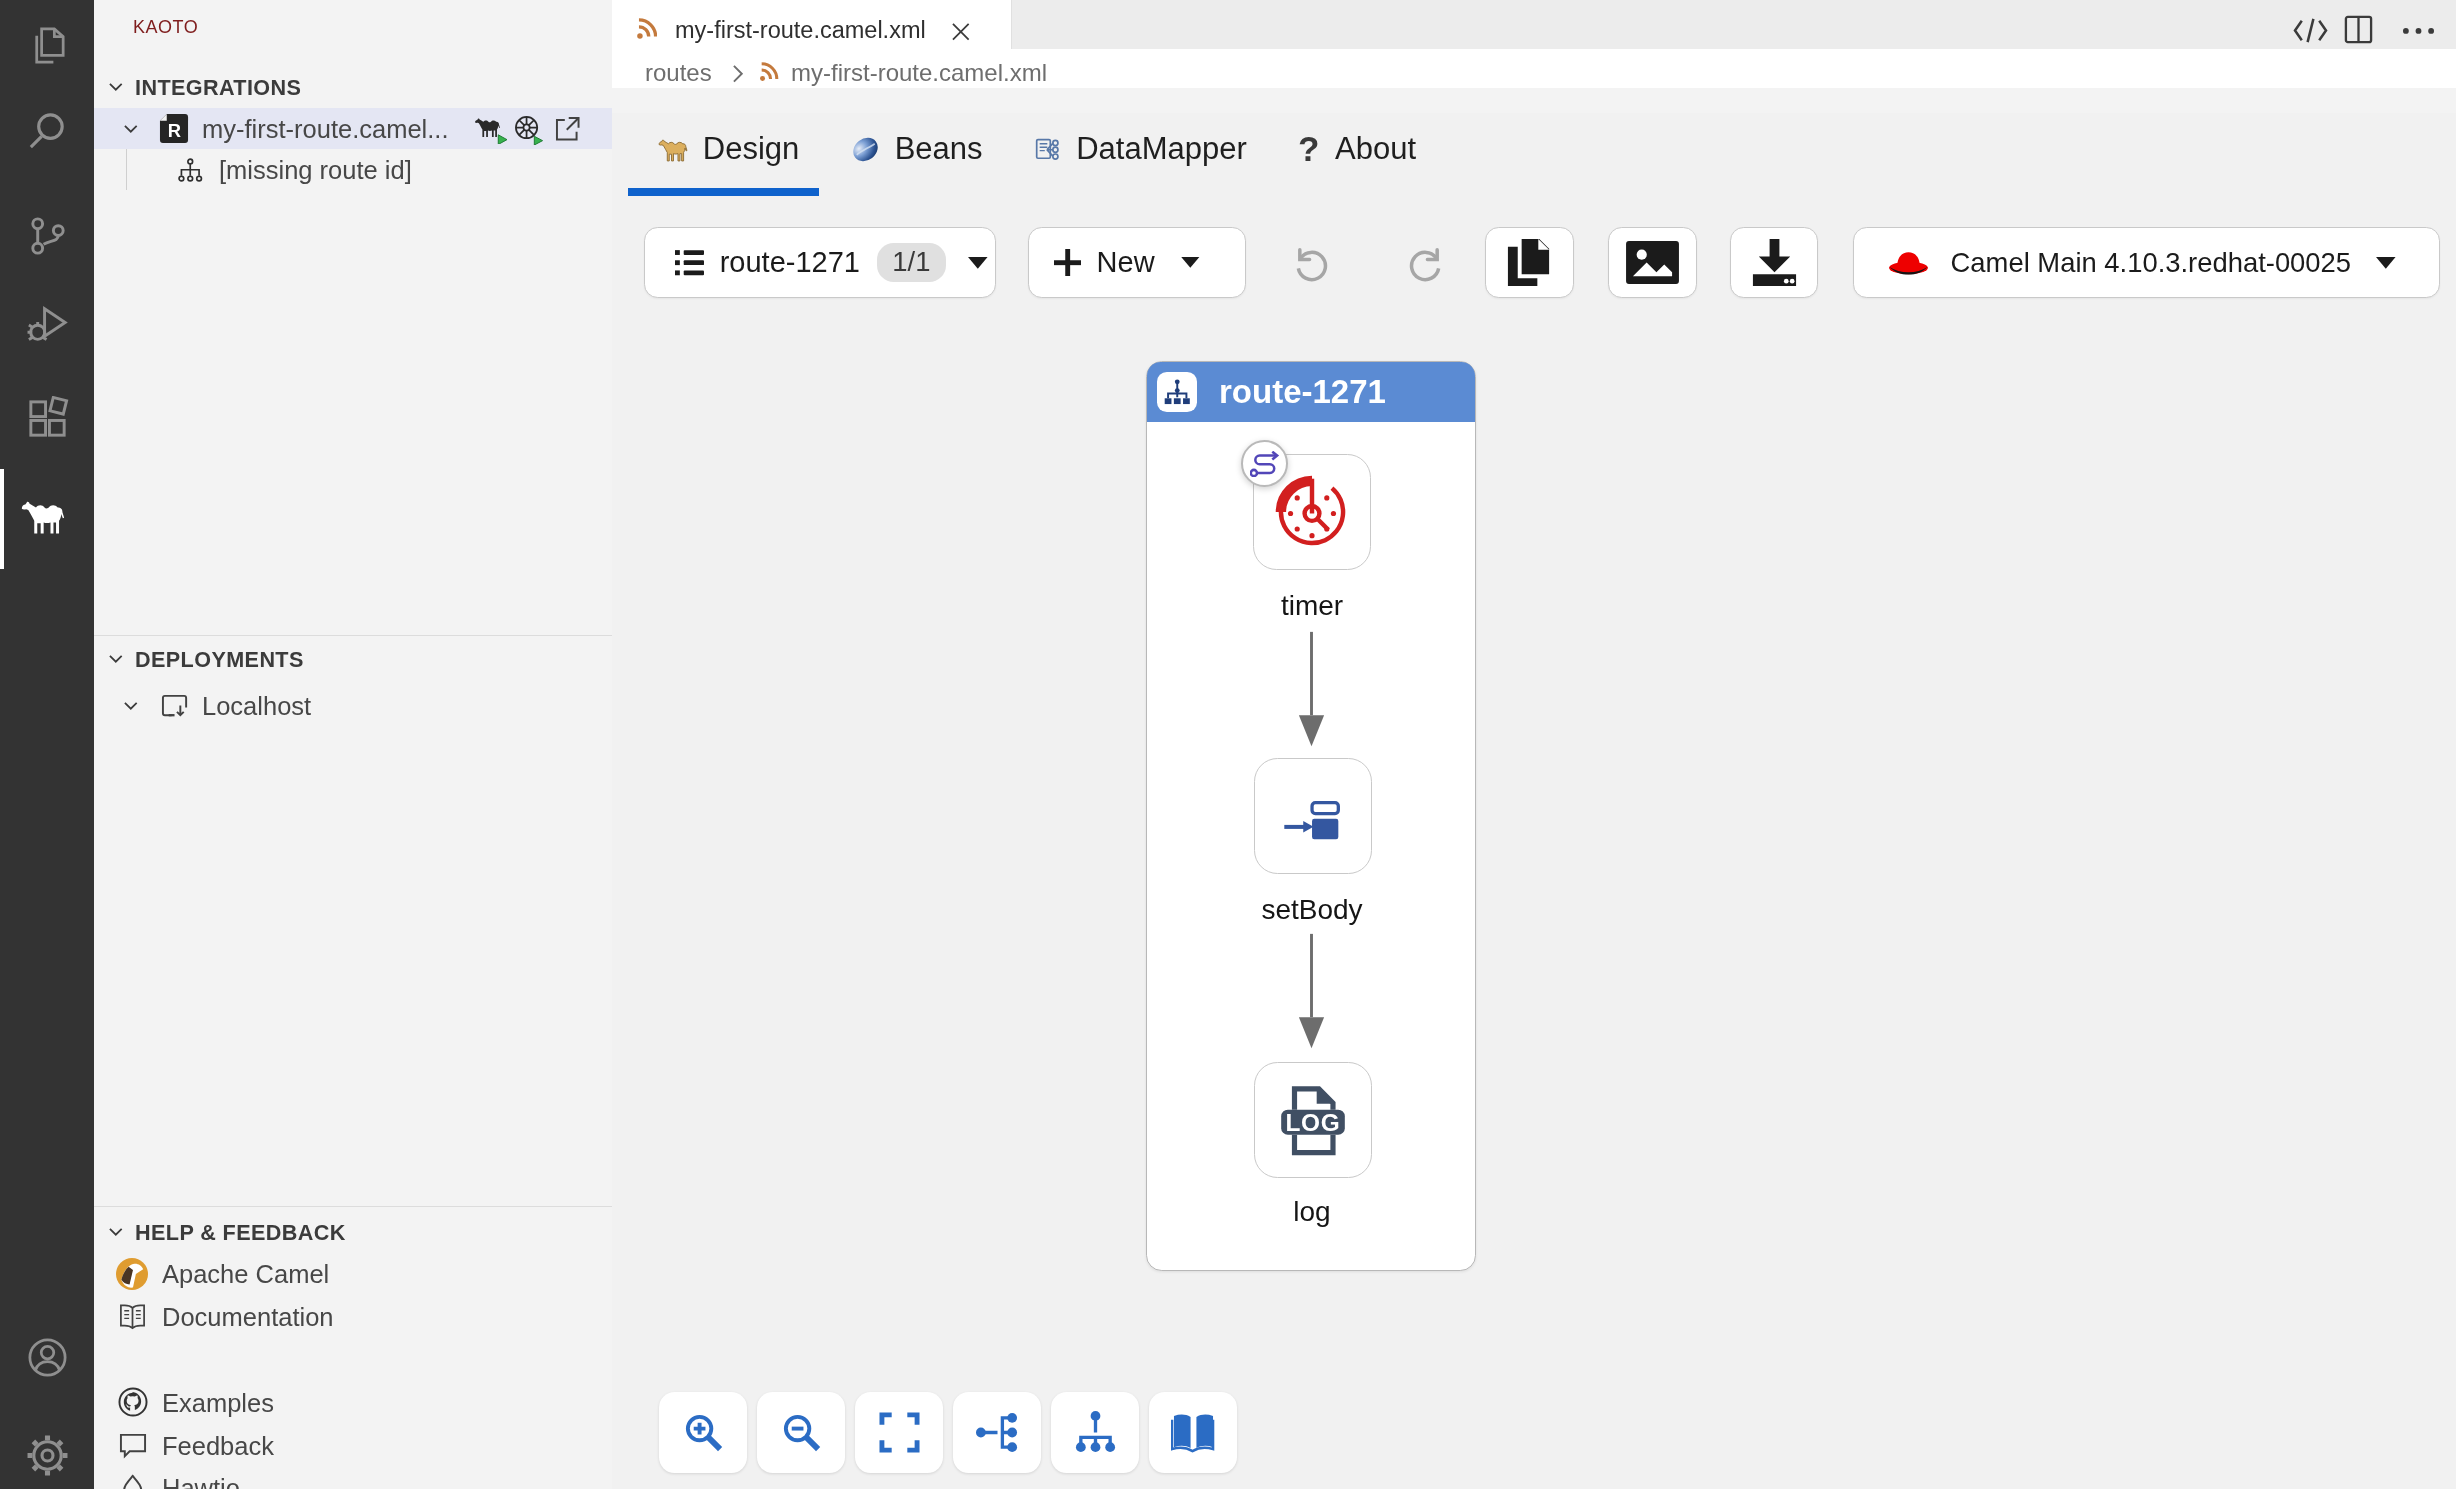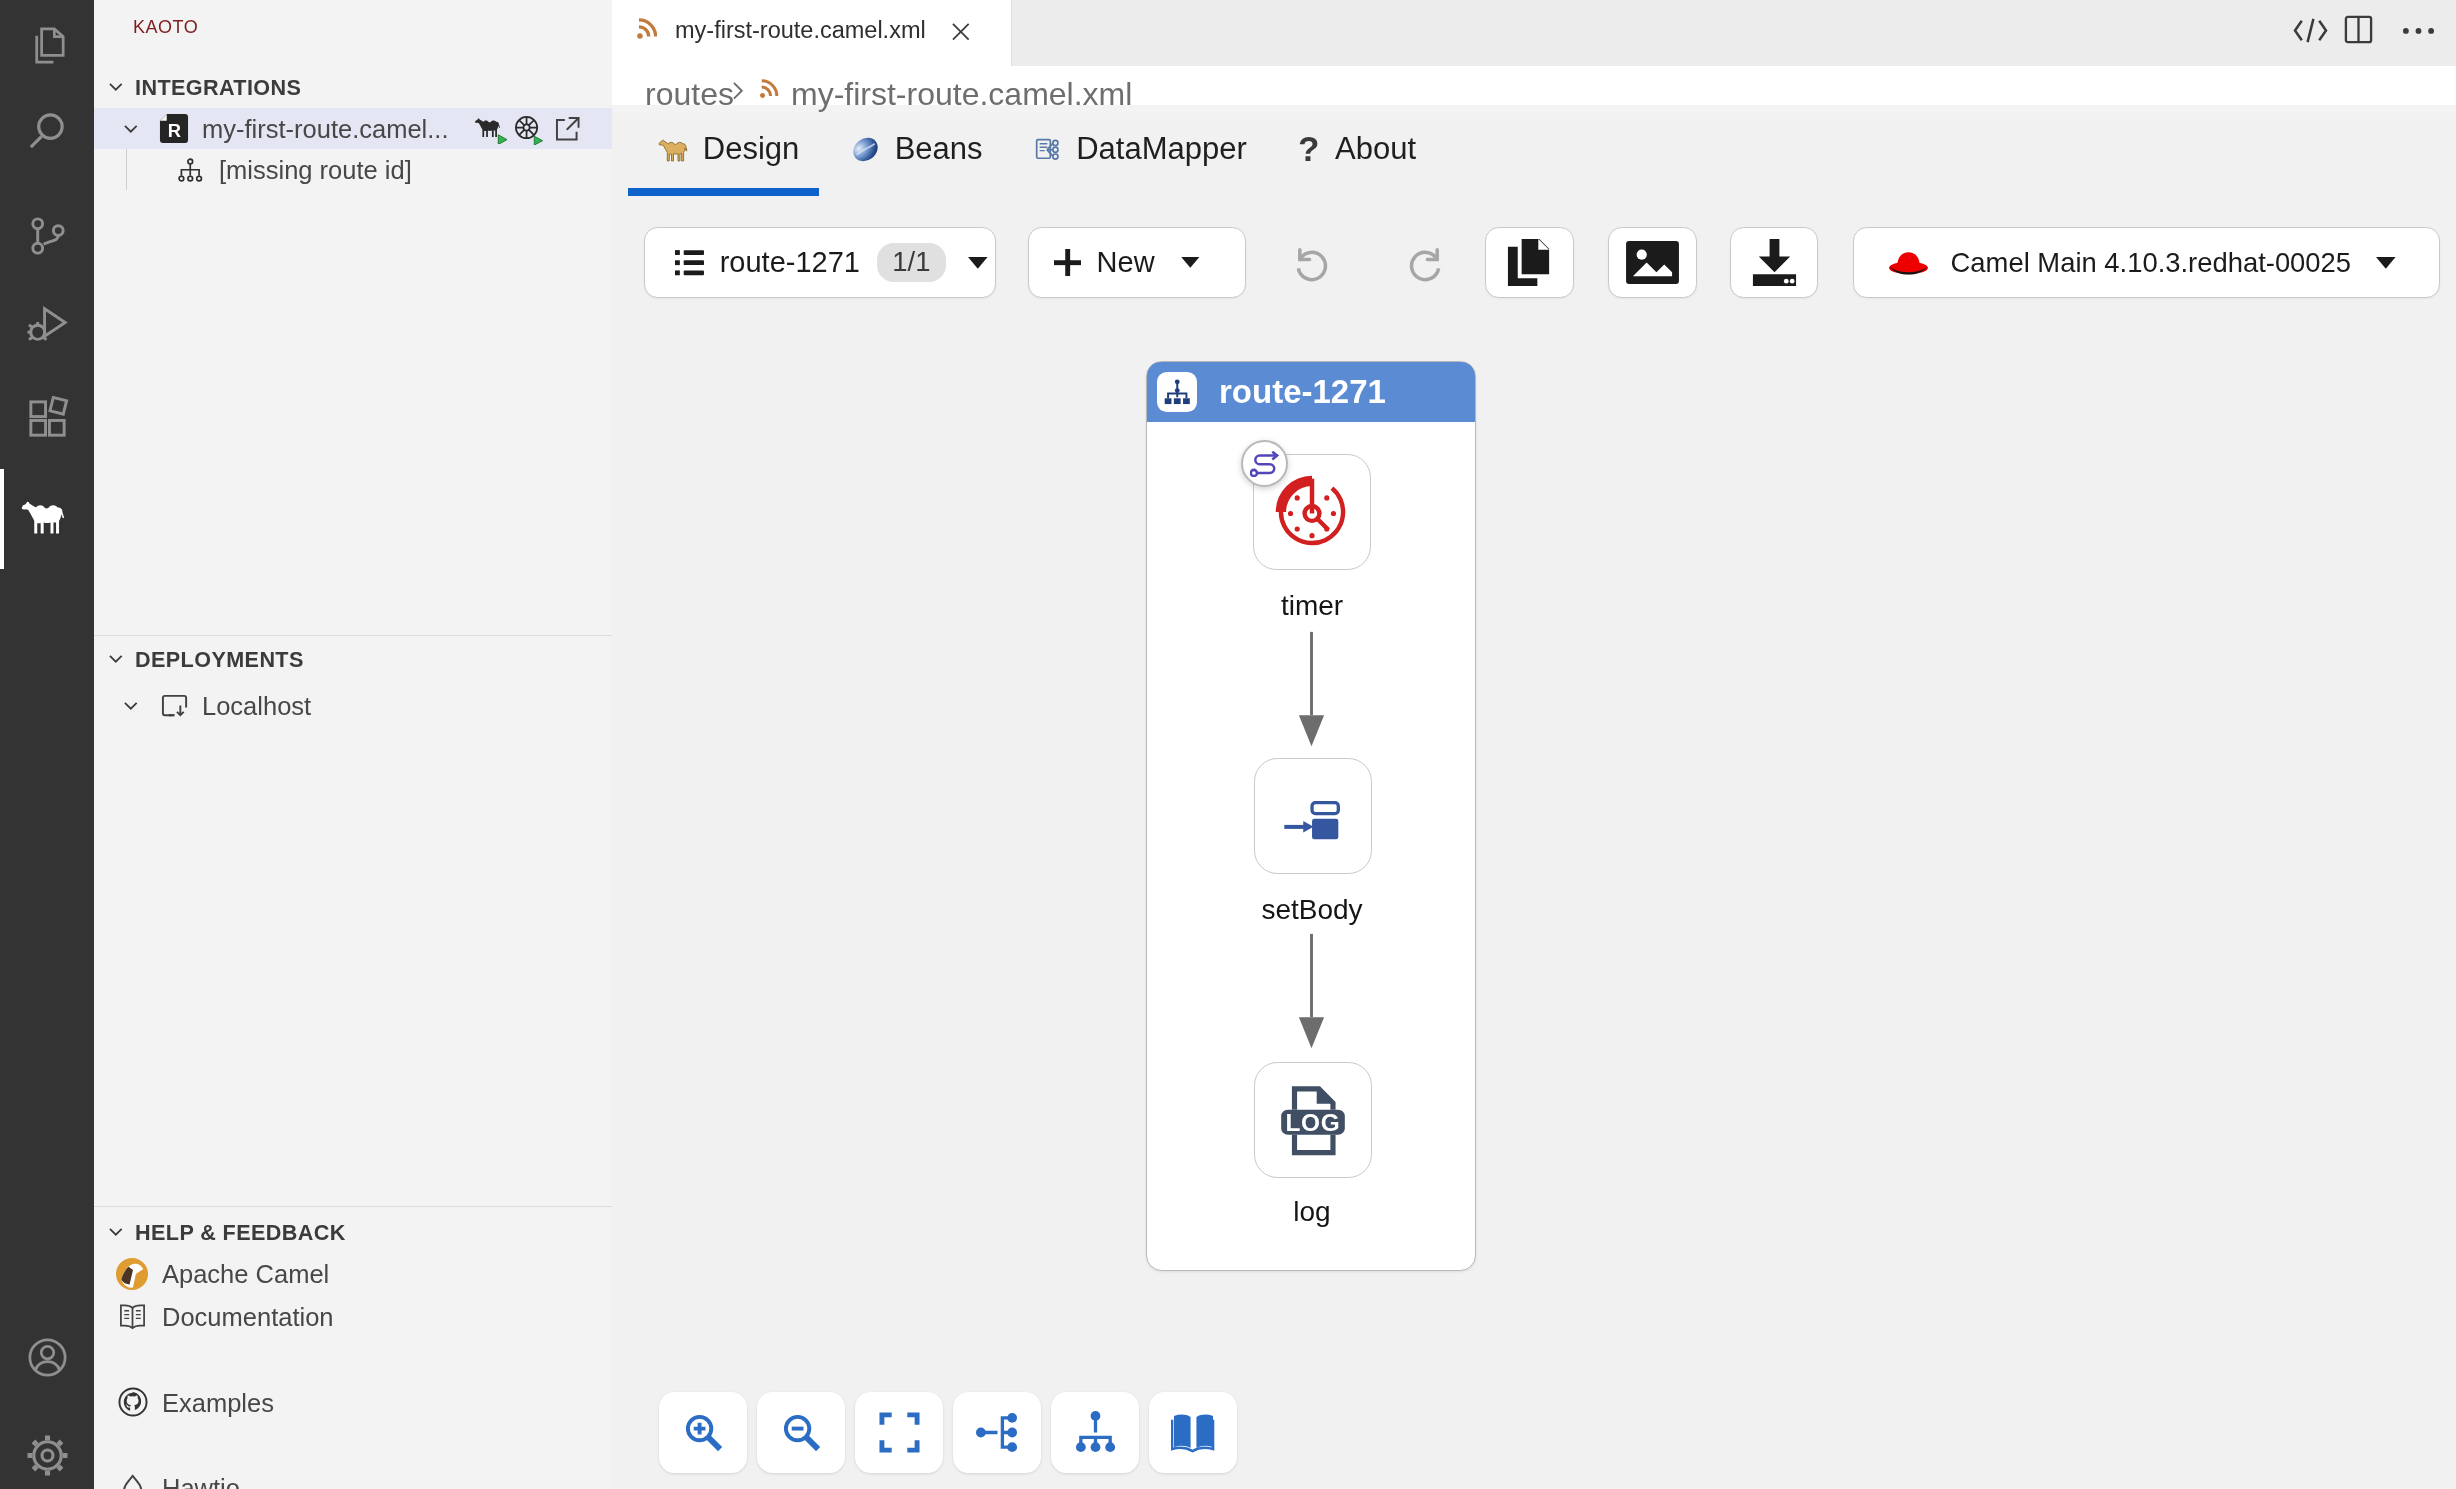--- a/index.html
+++ b/index.html
@@ -13,21 +13,21 @@
   
   #sidebar { left:94px; top:0; width:518px; height:1490px; background:#f3f3f3; }
   .sechead { position:absolute; left:0; width:518px; height:43px; color:#3b3b3b; font-weight:bold; font-size:21.6px; letter-spacing:0.4px; }
   .sechead .txt { position:absolute; left:41px; top:9.8px; }
   .chev { position:absolute; width:19.6px; height:19.6px; }
   .treerow { position:absolute; left:0; width:518px; height:41px; font-size:25.5px; color:#474747; }
   .sep { position:absolute; left:0; width:518px; height:1px; background:#dcdcdc; }
   
   #tabstrip { left:612px; top:0; width:1845px; height:66px; background:#ececec; }
   #tab { left:612px; top:0; width:400px; height:66px; background:#ffffff; border-right:1px solid #e0e0e0; }
-  #breadcrumb { left:612px; top:66px; width:1845px; height:39px; background:#ffffff; color:#6e6e6e; font-size:32px; }
+  #breadcrumb { left:612px; top:49px; width:1845px; height:39px; background:#ffffff; color:#6e6e6e; font-size:24px; }
   #canvas { left:612px; top:113px; width:1845px; height:1377px; background:#f1f1f1; }
   
   .ktab { position:absolute; height:61px; font-size:31px; color:#1f1f1f; display:flex; align-items:center; }
   
   .tbtn { position:absolute; top:226px; height:71px; background:#fff; border:1.5px solid #c9c9c9; border-radius:13.7px; box-shadow:0 1px 2px rgba(0,0,0,0.05); display:flex; align-items:center; white-space:nowrap; flex-wrap:nowrap; }
   
   #card { left:1146px; top:361px; width:330px; height:910px; background:#fff; border:1.5px solid #b8b8b8; border-radius:15.7px; box-shadow:0 1px 2.9px rgba(0,0,0,0.08); }
   #cardhead { left:0; top:0; width:100%; height:60px; background:#5b8bd3; border-radius:13.7px 13.7px 0 0; }
   .node { position:absolute; width:118px; height:116px; background:#fff; border:1.5px solid #c9c9c9; border-radius:23.5px; display:flex; align-items:center; justify-content:center; }
   .nlabel { position:absolute; width:196px; text-align:center; font-size:28px; color:#151515; }
@@ -194,20 +194,26 @@
       <path d="M6.5 9h5M6.5 13h5M6.5 17h5M18.5 9h5M18.5 13h5M18.5 17h5" stroke-width="1.4"></path>
     </svg>
     <span style="position:absolute;left:68px;top:6.9px;">Documentation</span>
   </div>
   <div class="treerow" style="top:1382px;">
     <svg style="position:absolute;left:23.5px;top:4.9px" width="30" height="30" viewBox="0 0 31 31">
       <circle cx="15.5" cy="15.5" r="14" fill="none" stroke="#333" stroke-width="2"></circle>
       <path d="M15.5 6c-5.2 0-9.5 4.3-9.5 9.5 0 4.2 2.7 7.8 6.5 9v-3.2c-2.6.6-3.2-1.2-3.2-1.2-.4-1.1-1-1.4-1-1.4-.9-.6.1-.6.1-.6 1 .1 1.5 1 1.5 1 .9 1.5 2.3 1.1 2.9.8.1-.6.3-1.1.6-1.3-2.1-.2-4.4-1.1-4.4-4.7 0-1 .4-1.9 1-2.6-.1-.2-.4-1.2.1-2.5 0 0 .8-.3 2.6 1a9 9 0 0 1 4.8 0c1.8-1.3 2.6-1 2.6-1 .5 1.3.2 2.3.1 2.5.6.7 1 1.6 1 2.6 0 3.6-2.3 4.5-4.4 4.7.3.3.6.9.6 1.8v3.3c3.8-1.2 6.5-4.8 6.5-9 0-5.2-4.3-9.5-9.5-9.5z" fill="#333"></path>
     </svg>
     <span style="position:absolute;left:68px;top:6.9px;">Examples</span>
+  </div>
+  <div class="treerow" style="top:1425px;">
+    <svg style="position:absolute;left:24.5px;top:6.9px" width="28" height="28" viewBox="0 0 29 29" fill="none" stroke="#424242" stroke-width="2">
+      <path d="M2 3h25v17H11l-5 5v-5H2z"></path>
+    </svg>
+    <span style="position:absolute;left:68px;top:6.9px;">Feedback</span>
   </div>
   <div class="treerow" style="top:1468px;">
     <svg style="position:absolute;left:24.5px;top:5.9px" width="27.4" height="27.4" viewBox="0 0 28 28" fill="none" stroke="#424242" stroke-width="2">
       <path d="M14 2c-5 6-9 10-9 16a9 9 0 0 0 18 0c0-6-4-10-9-16z"></path>
     </svg>
     <span style="position:absolute;left:68px;top:5.9px;">Hawtio</span>
   </div>
 </div>
 
 <div class="abs" id="tabstrip">

